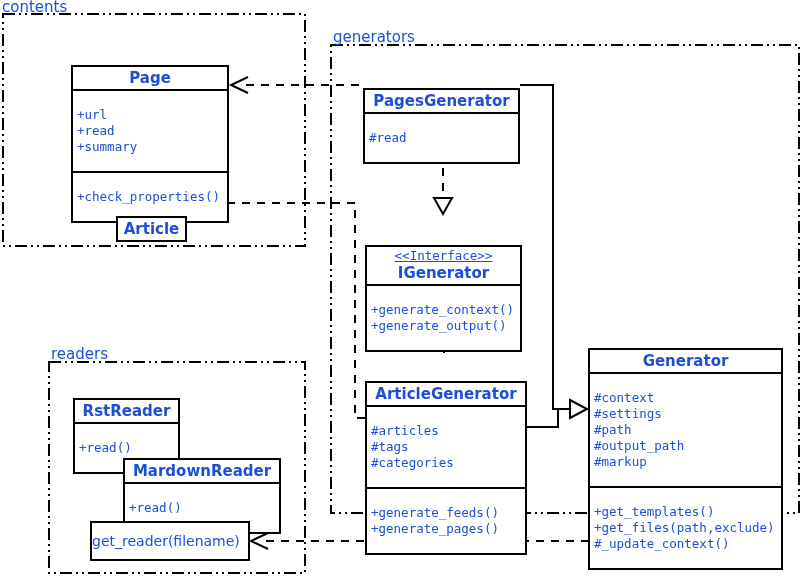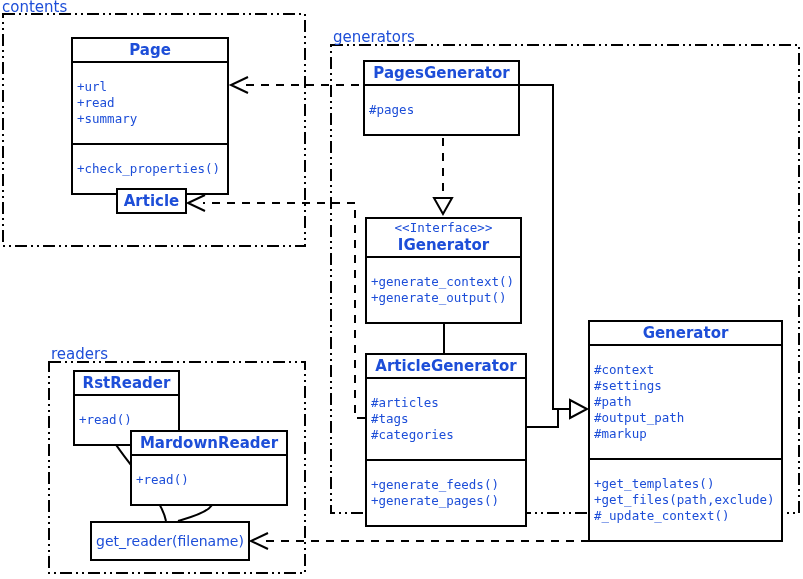--- a/index.html
+++ b/index.html
@@ -5,30 +5,30 @@
   html,body{margin:0;padding:0;background:#ffffff;}
   .stage{position:relative;width:803px;height:579px;background:#fff;overflow:hidden;
          font-family:"DejaVu Sans",sans-serif;color:#1d4ed8;}
   svg.wires{position:absolute;left:0;top:0;width:803px;height:579px;}
   .pkg{fill:none;stroke:#000;stroke-width:2;stroke-dasharray:12 4 2 4 2 4;}
   .solid{fill:none;stroke:#000;stroke-width:2;}
   .dash{fill:none;stroke:#000;stroke-width:2;stroke-dasharray:8 7;}
   .tri{fill:#fff;stroke:#000;stroke-width:2;stroke-linejoin:miter;}
   .openhead{fill:none;stroke:#000;stroke-width:2;}
   .pkg-label{position:absolute;font-size:15px;line-height:15px;}
-  .cls{position:absolute;background:#fff;border:2px solid #000;box-sizing:border-box;}
+  .cls{position:absolute;background:#fff;border:2px solid #000;box-sizing:border-box;margin-top:28px;}
   .cls-title{font-weight:bold;font-size:15px;line-height:20px;text-align:center;
              padding:1px 4px;white-space:nowrap;}
   .stereo{font-family:"DejaVu Sans Mono",monospace;font-weight:normal;font-size:12.5px;
-          line-height:15px;text-align:center;}
+          line-height:15px;text-align:center;text-decoration:underline;}
   .sec{border-top:2px solid #000;padding:16px 4px;font-family:"DejaVu Sans Mono",monospace;
        font-size:12.5px;line-height:16px;white-space:nowrap;overflow:hidden;}
   .m{height:16px;}
   .plainbox{position:absolute;background:#fff;border:2px solid #000;box-sizing:border-box;
-            display:flex;align-items:center;justify-content:center;font-size:14px;}
+            display:flex;align-items:center;font-size:14px;}
 </style>
 </head>
 <body>
 
 <div class="stage">
 
   <svg class="wires" viewBox="0 0 803 579">
     
     <rect class="pkg" x="3" y="14" width="302" height="232"></rect>
     <rect class="pkg" x="331" y="45" width="468" height="468"></rect>
@@ -88,21 +88,21 @@
     </div>
   </div>
 
   <div class="cls" style="left:116px;top:188px;width:71px;">
     <div class="cls-title">Article</div>
   </div>
 
   <div class="cls" style="left:363px;top:60px;width:157px;">
     <div class="cls-title">PagesGenerator</div>
     <div class="sec">
-      <div class="m">#pages</div>
+      <div class="m">#read</div>
     </div>
   </div>
 
   <div class="cls" style="left:365px;top:217px;width:157px;">
     <div class="cls-title">
       <div class="stereo">&lt;&lt;Interface&gt;&gt;</div>
       <div>IGenerator</div>
     </div>
     <div class="sec">
       <div class="m">+generate_context()</div>
@@ -139,21 +139,21 @@
     </div>
   </div>
 
   <div class="cls" style="left:73px;top:370px;width:107px;">
     <div class="cls-title">RstReader</div>
     <div class="sec">
       <div class="m">+read()</div>
     </div>
   </div>
 
-  <div class="cls" style="left:130px;top:430px;width:158px;">
+  <div class="cls" style="left:123px;top:430px;width:158px;">
     <div class="cls-title">MardownReader</div>
     <div class="sec">
       <div class="m">+read()</div>
     </div>
   </div>
 
   <div class="plainbox" style="left:90px;top:521px;width:160px;height:40px;">
     <span>get_reader(filename)</span>
   </div>
 

